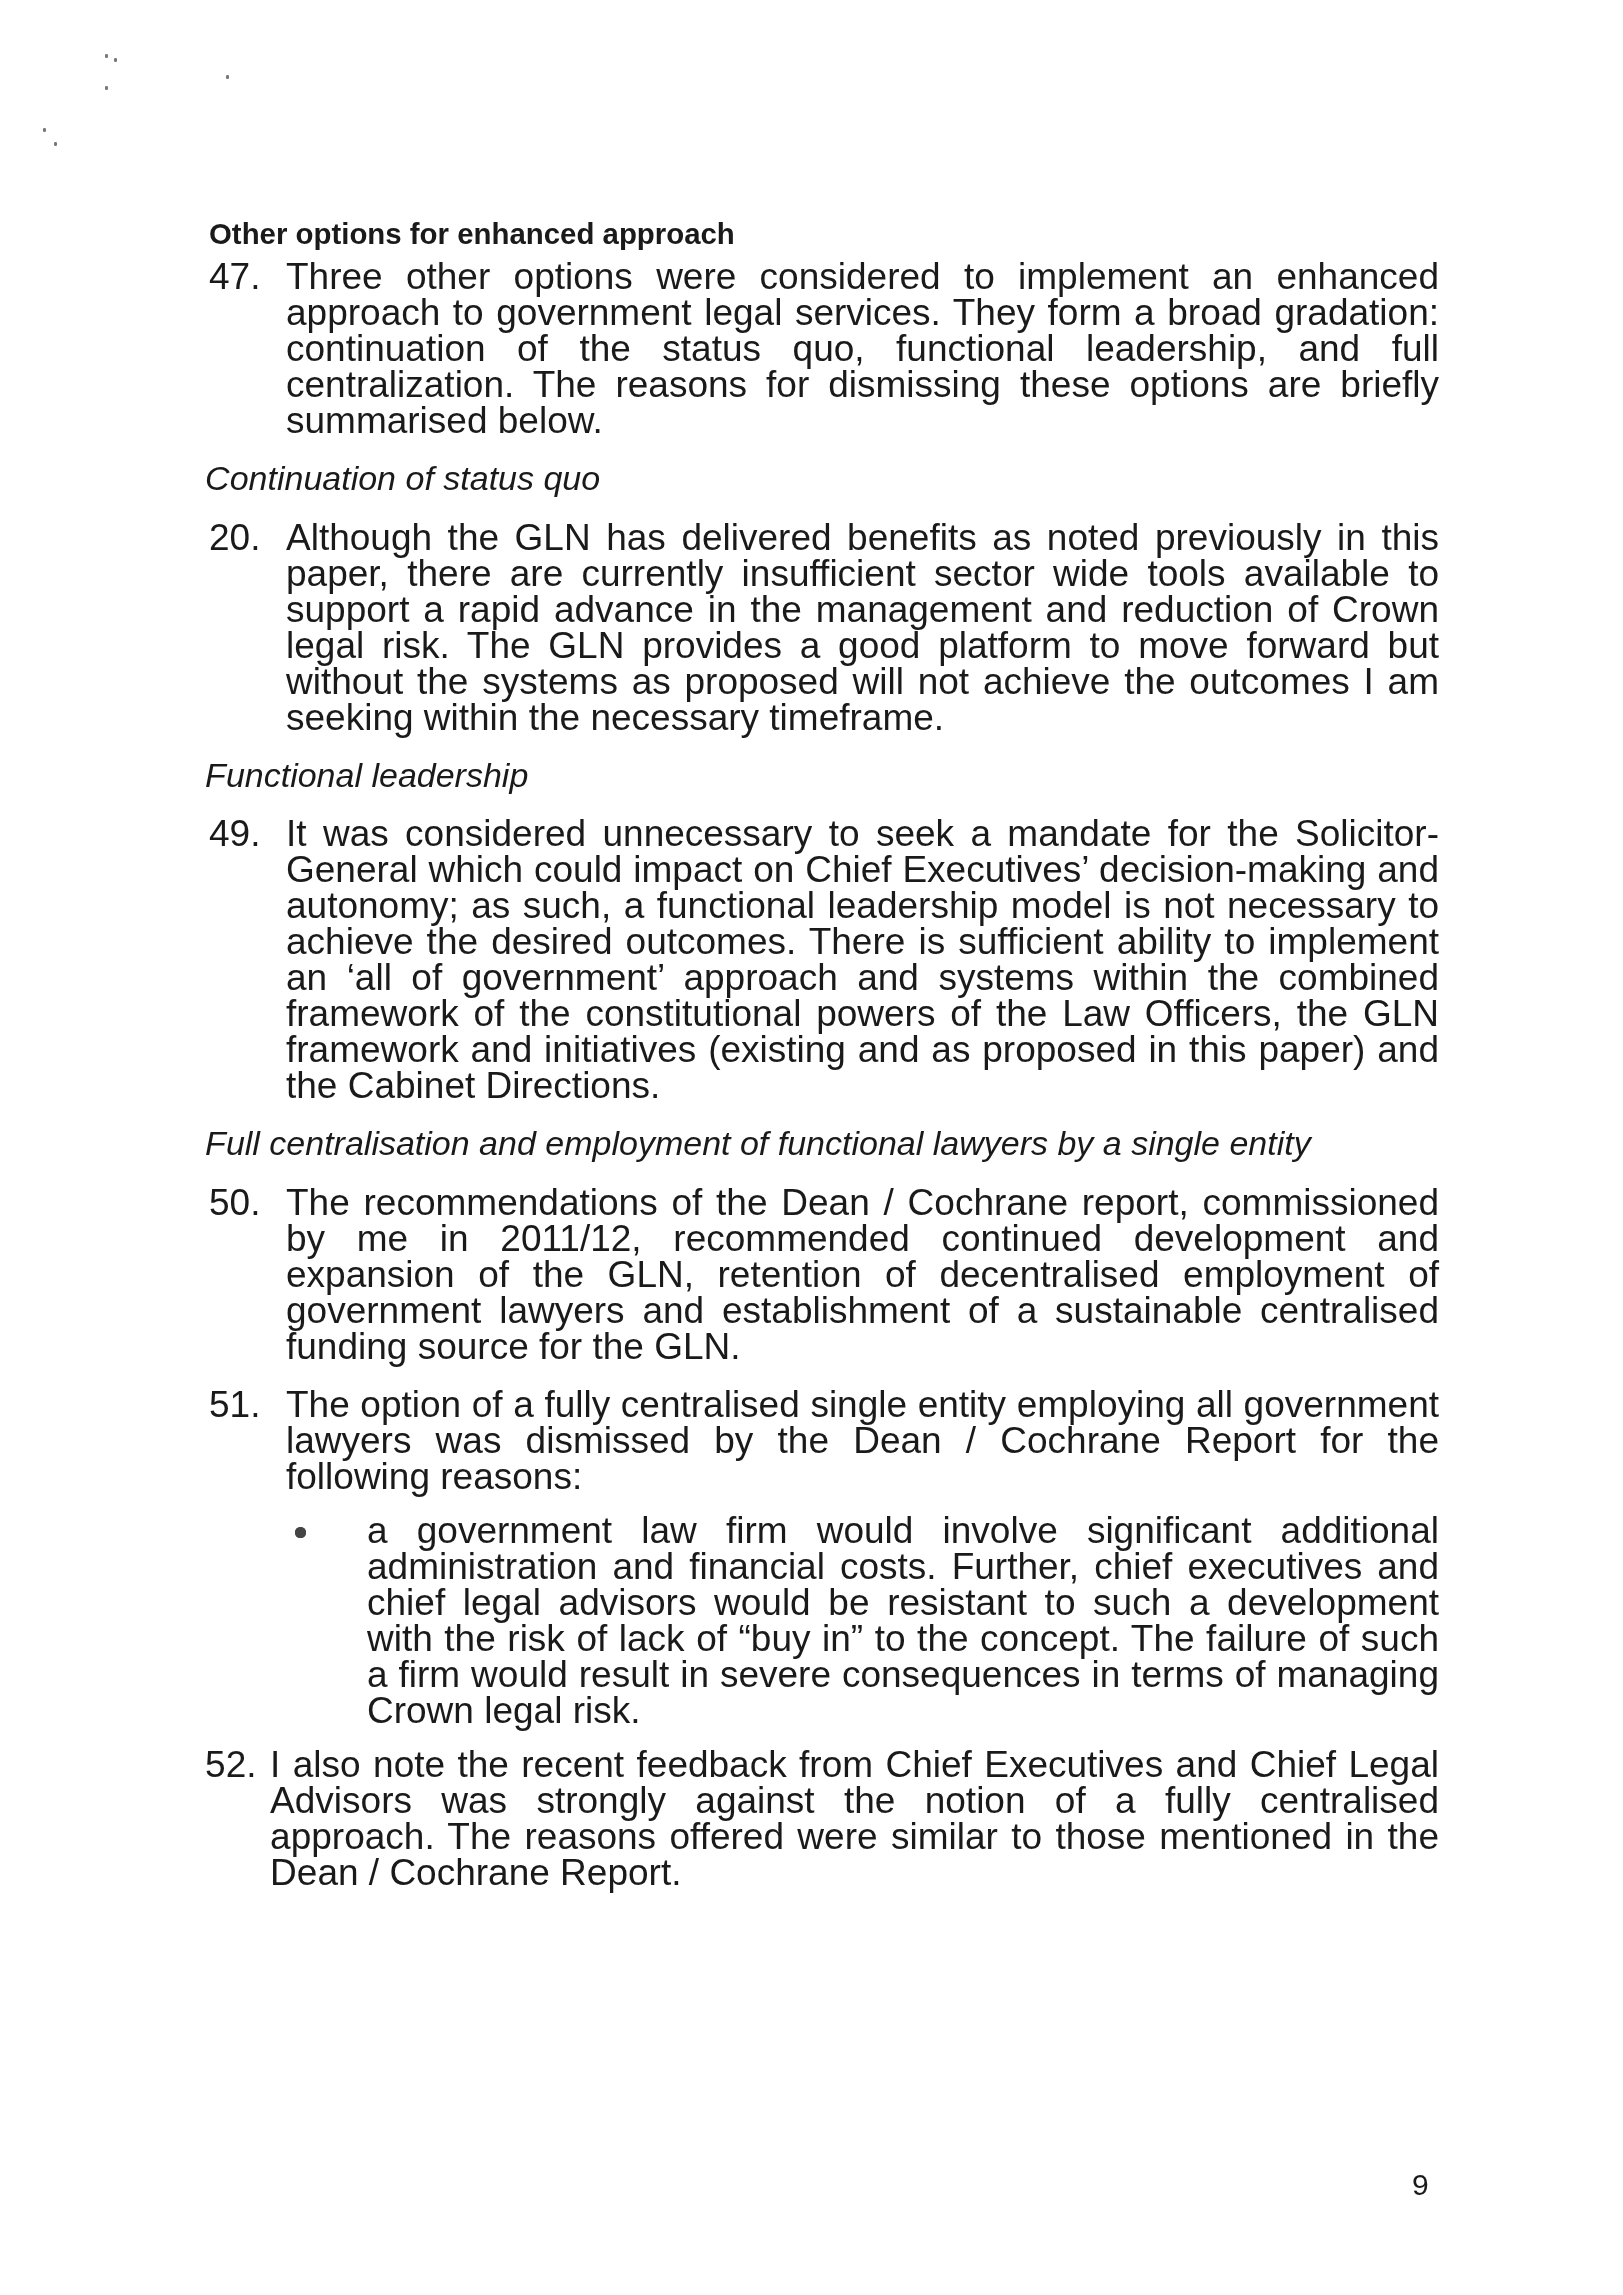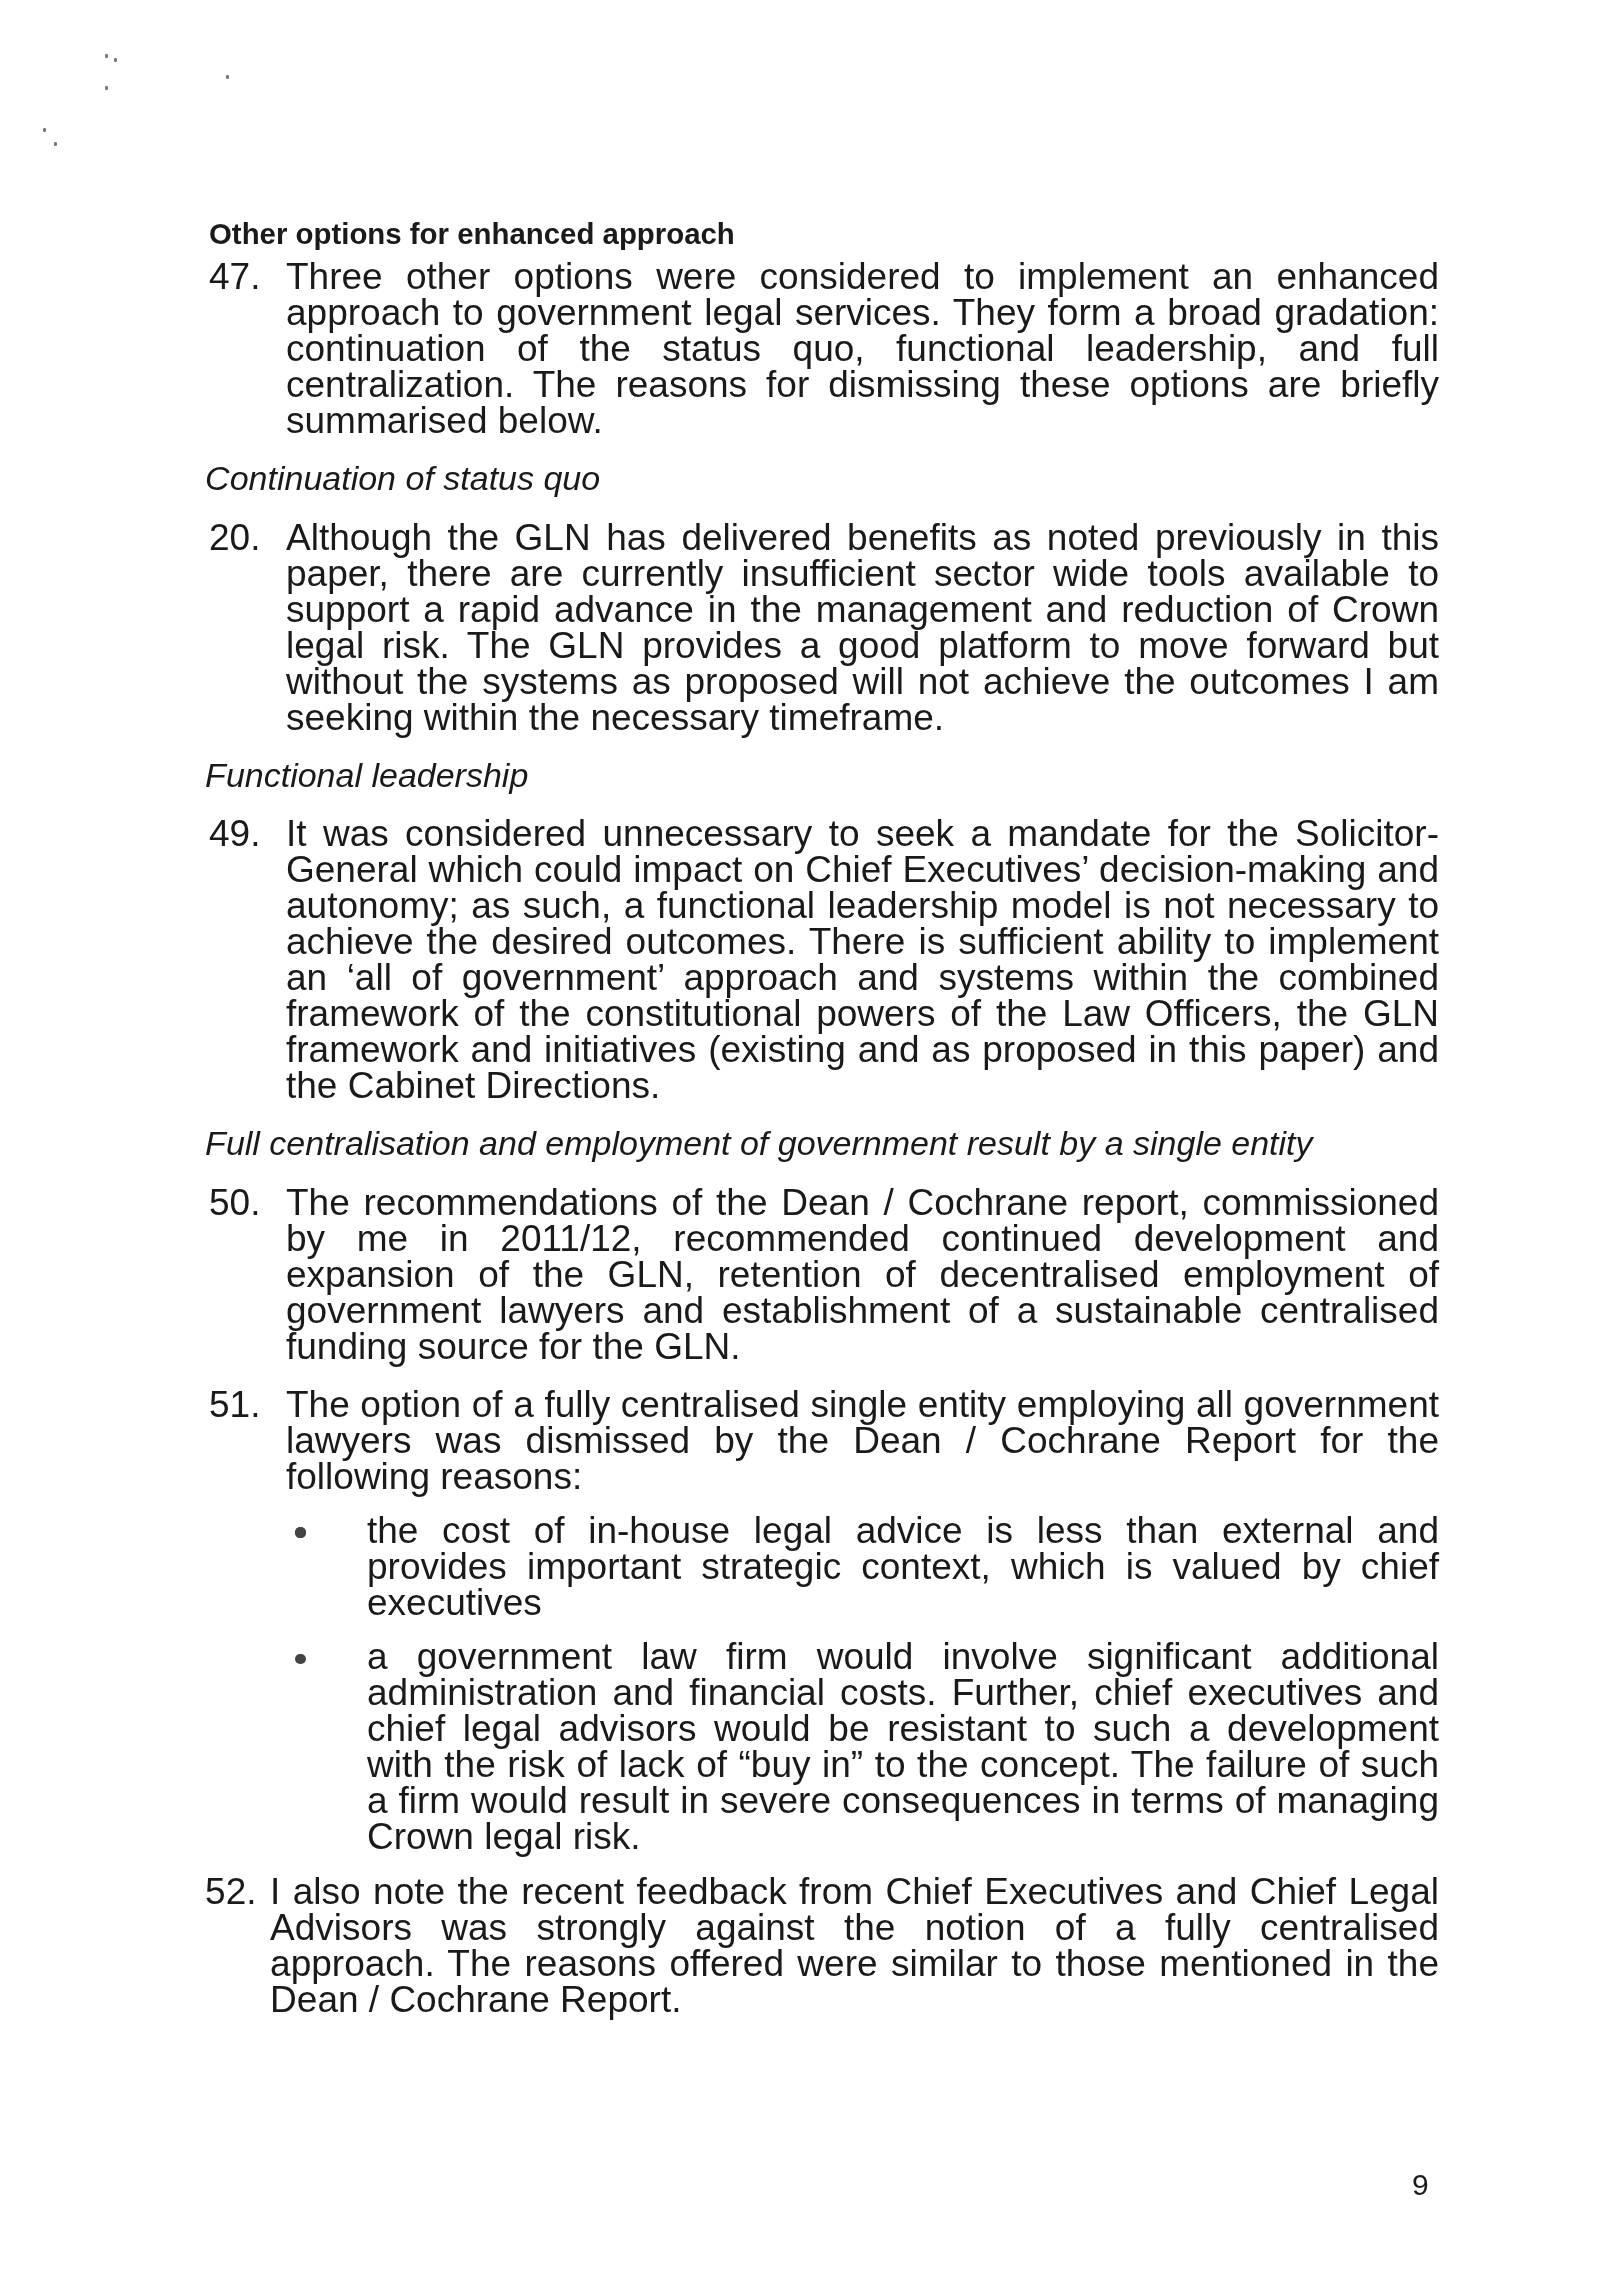--- a/index.html
+++ b/index.html
@@ -109,36 +109,32 @@
     <span class="num">20.</span>
     <span>Although the GLN has delivered benefits as noted previously in this paper, there are currently insufficient sector wide tools available to support a rapid advance in the management and reduction of Crown legal risk.  The GLN provides a good platform to move forward but without the systems as proposed will not achieve the outcomes I am seeking within the necessary timeframe.</span>
   </div>
 
   <div class="subheading">Functional leadership</div>
   <div class="para">
     <span class="num">49.</span>
     <span>It was considered unnecessary to seek a mandate for the Solicitor-General which could impact on Chief Executives’ decision-making and autonomy; as such, a functional leadership model is not necessary to achieve the desired outcomes. There is sufficient ability to implement an ‘all of government’ approach and systems within the combined framework of the constitutional powers of the Law Officers, the GLN framework and initiatives (existing and as proposed in this paper) and the Cabinet Directions.</span>
   </div>
 
-  <div class="subheading">Full centralisation and employment of government result by a single entity</div>
+  <div class="subheading">Full centralisation and employment of functional lawyers by a single entity</div>
   <div class="para">
     <span class="num">50.</span>
     <span>The recommendations of the Dean / Cochrane report, commissioned by me in 2011/12, recommended continued development and expansion of the GLN, retention of decentralised employment of government lawyers and establishment of a sustainable centralised funding source for the GLN.</span>
   </div>
 
   <div class="para" style="margin-bottom:7.9px;">
     <span class="num">51.</span>
     <span>The option of a fully centralised single entity employing all government lawyers was dismissed by the Dean / Cochrane Report for the following reasons:</span>
     <ul class="bullets">
       <li class="bullet">
         <span class="dot"></span>
-      </li>
-      <li class="bullet">
-        <span class="dot"></span>
-        <span>the cost of in-house legal advice is less than external and provides important strategic context, which is valued by chief executives</span>
       </li>
       <li class="bullet">
         <span class="dot"></span>
         <span>a government law firm would involve significant additional administration and financial costs.  Further, chief executives and chief legal advisors would be resistant to such a development with the risk of lack of “buy in” to the concept. The failure of such a firm would result in severe consequences in terms of managing Crown legal risk.</span>
       </li>
     </ul>
   </div>
 
   <div class="para tight-num" style="margin-left:-3.9px;">
     <span class="num">52.</span>

